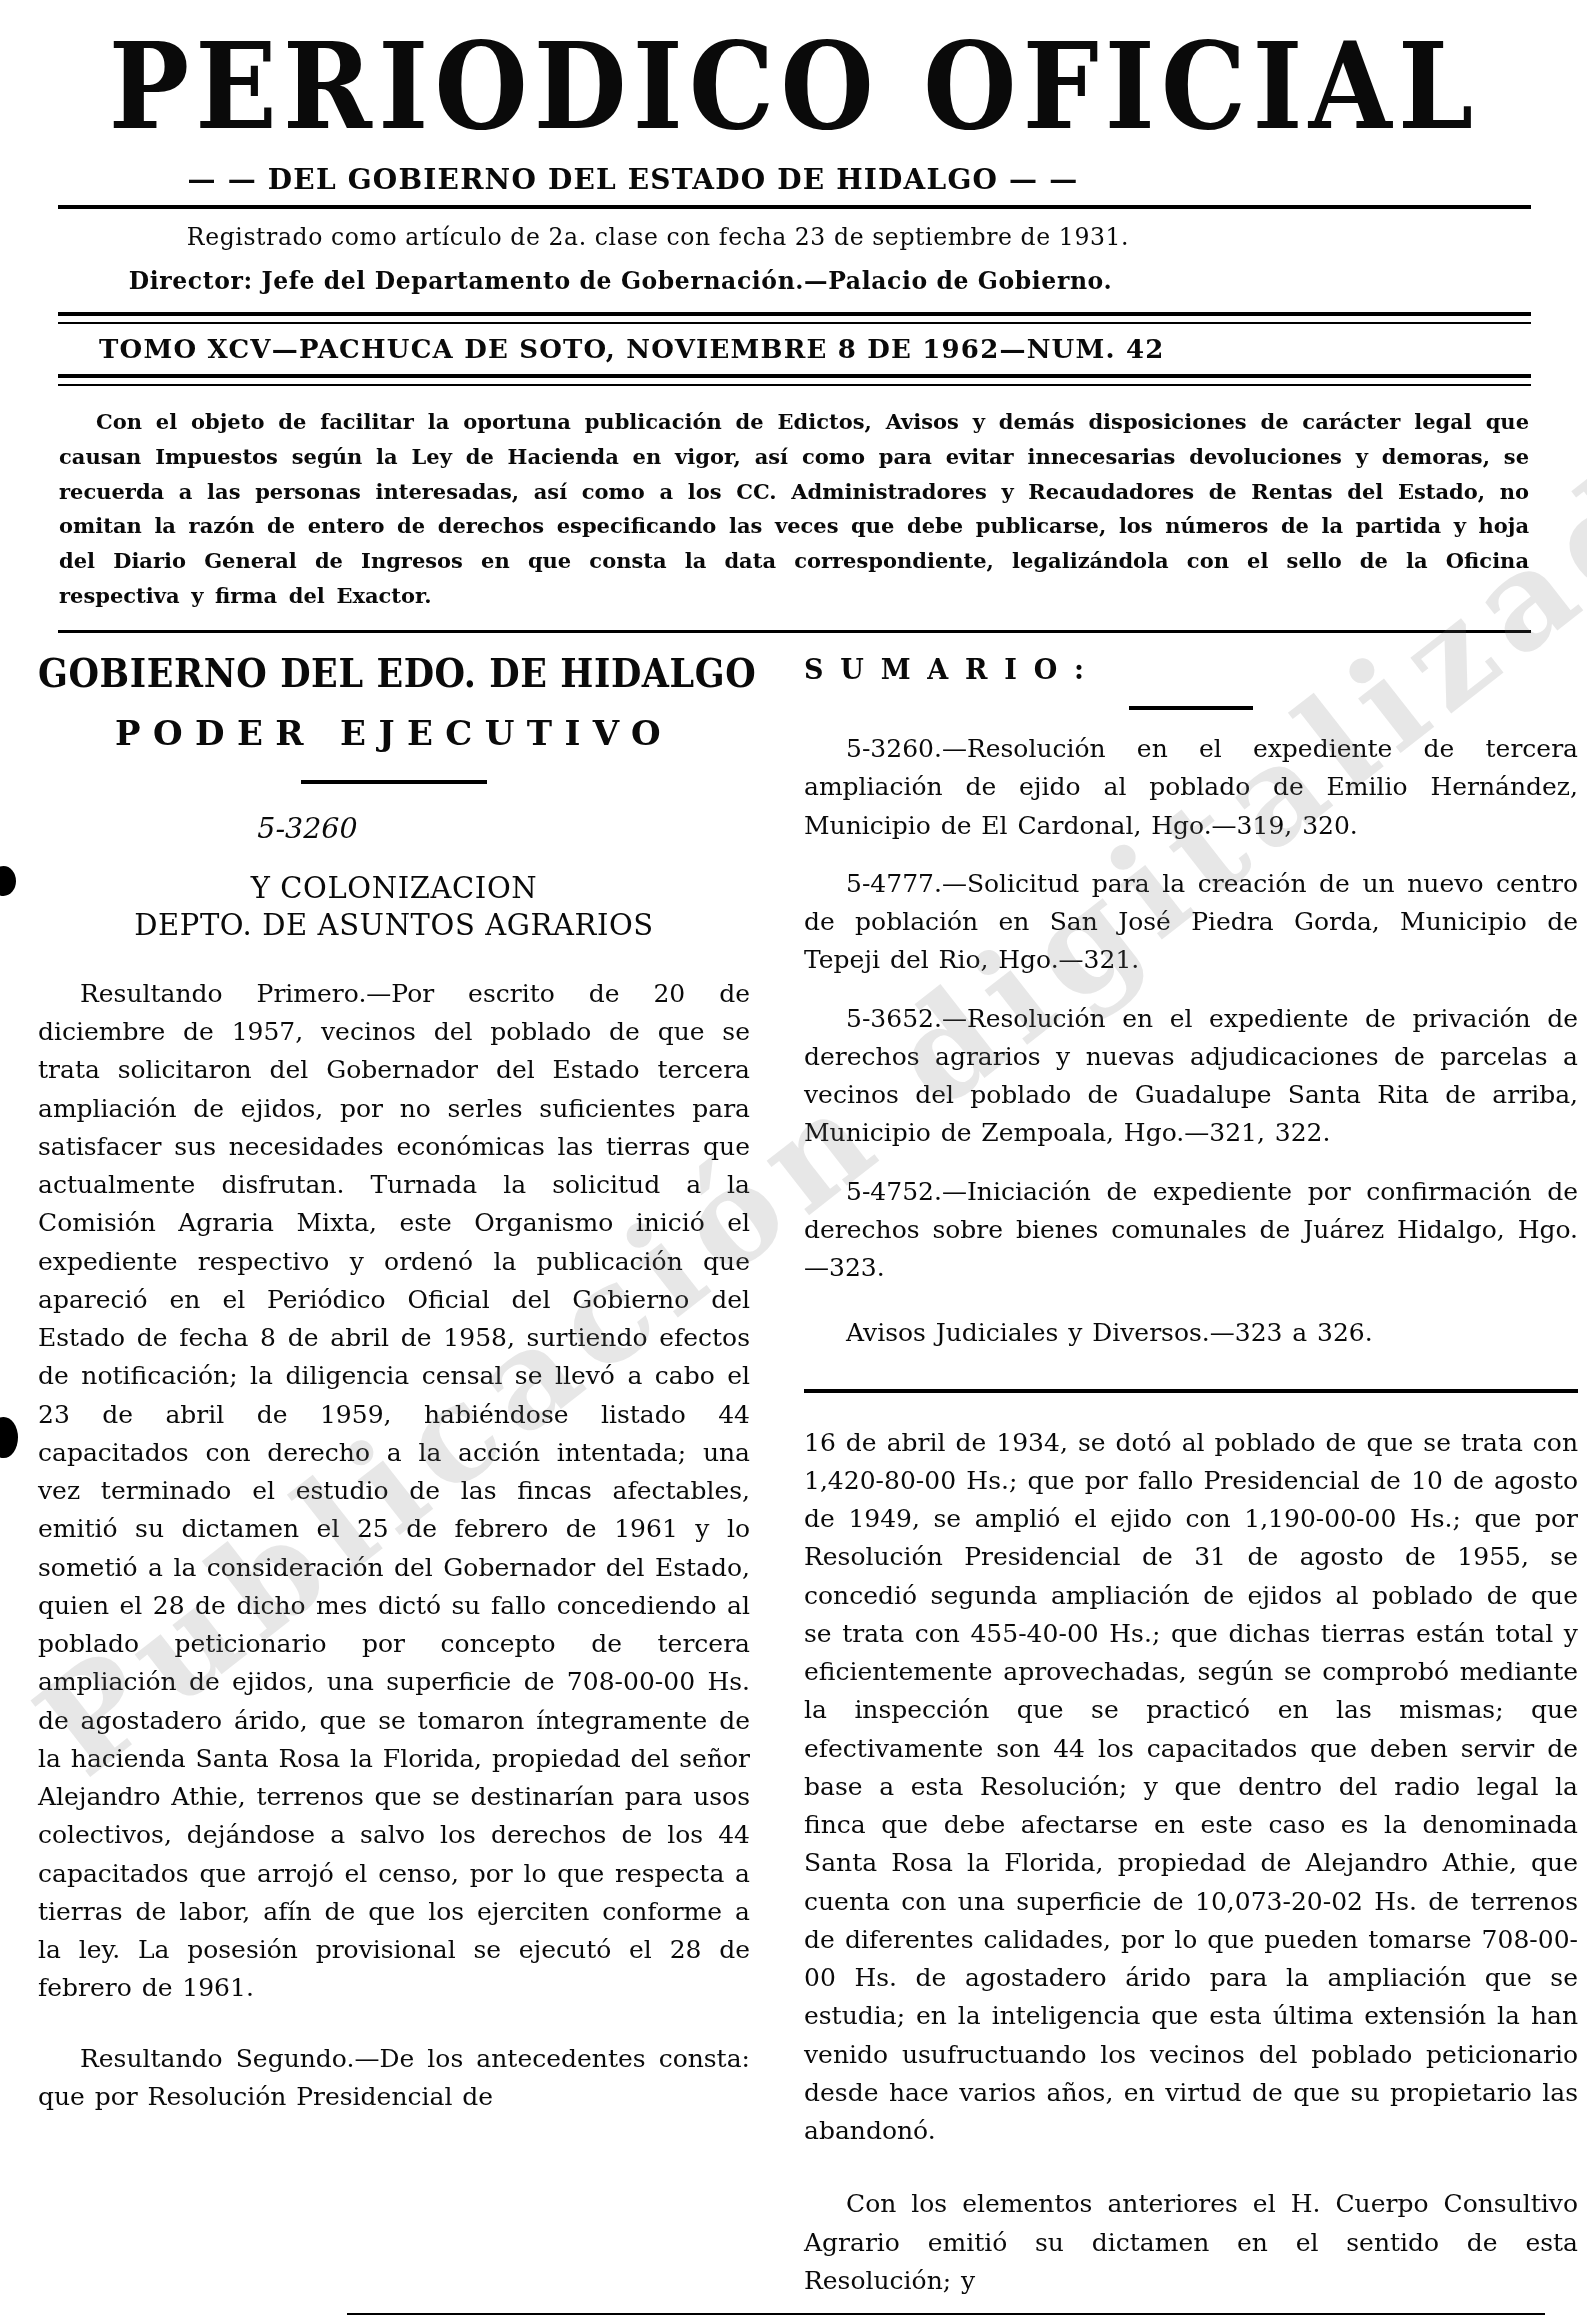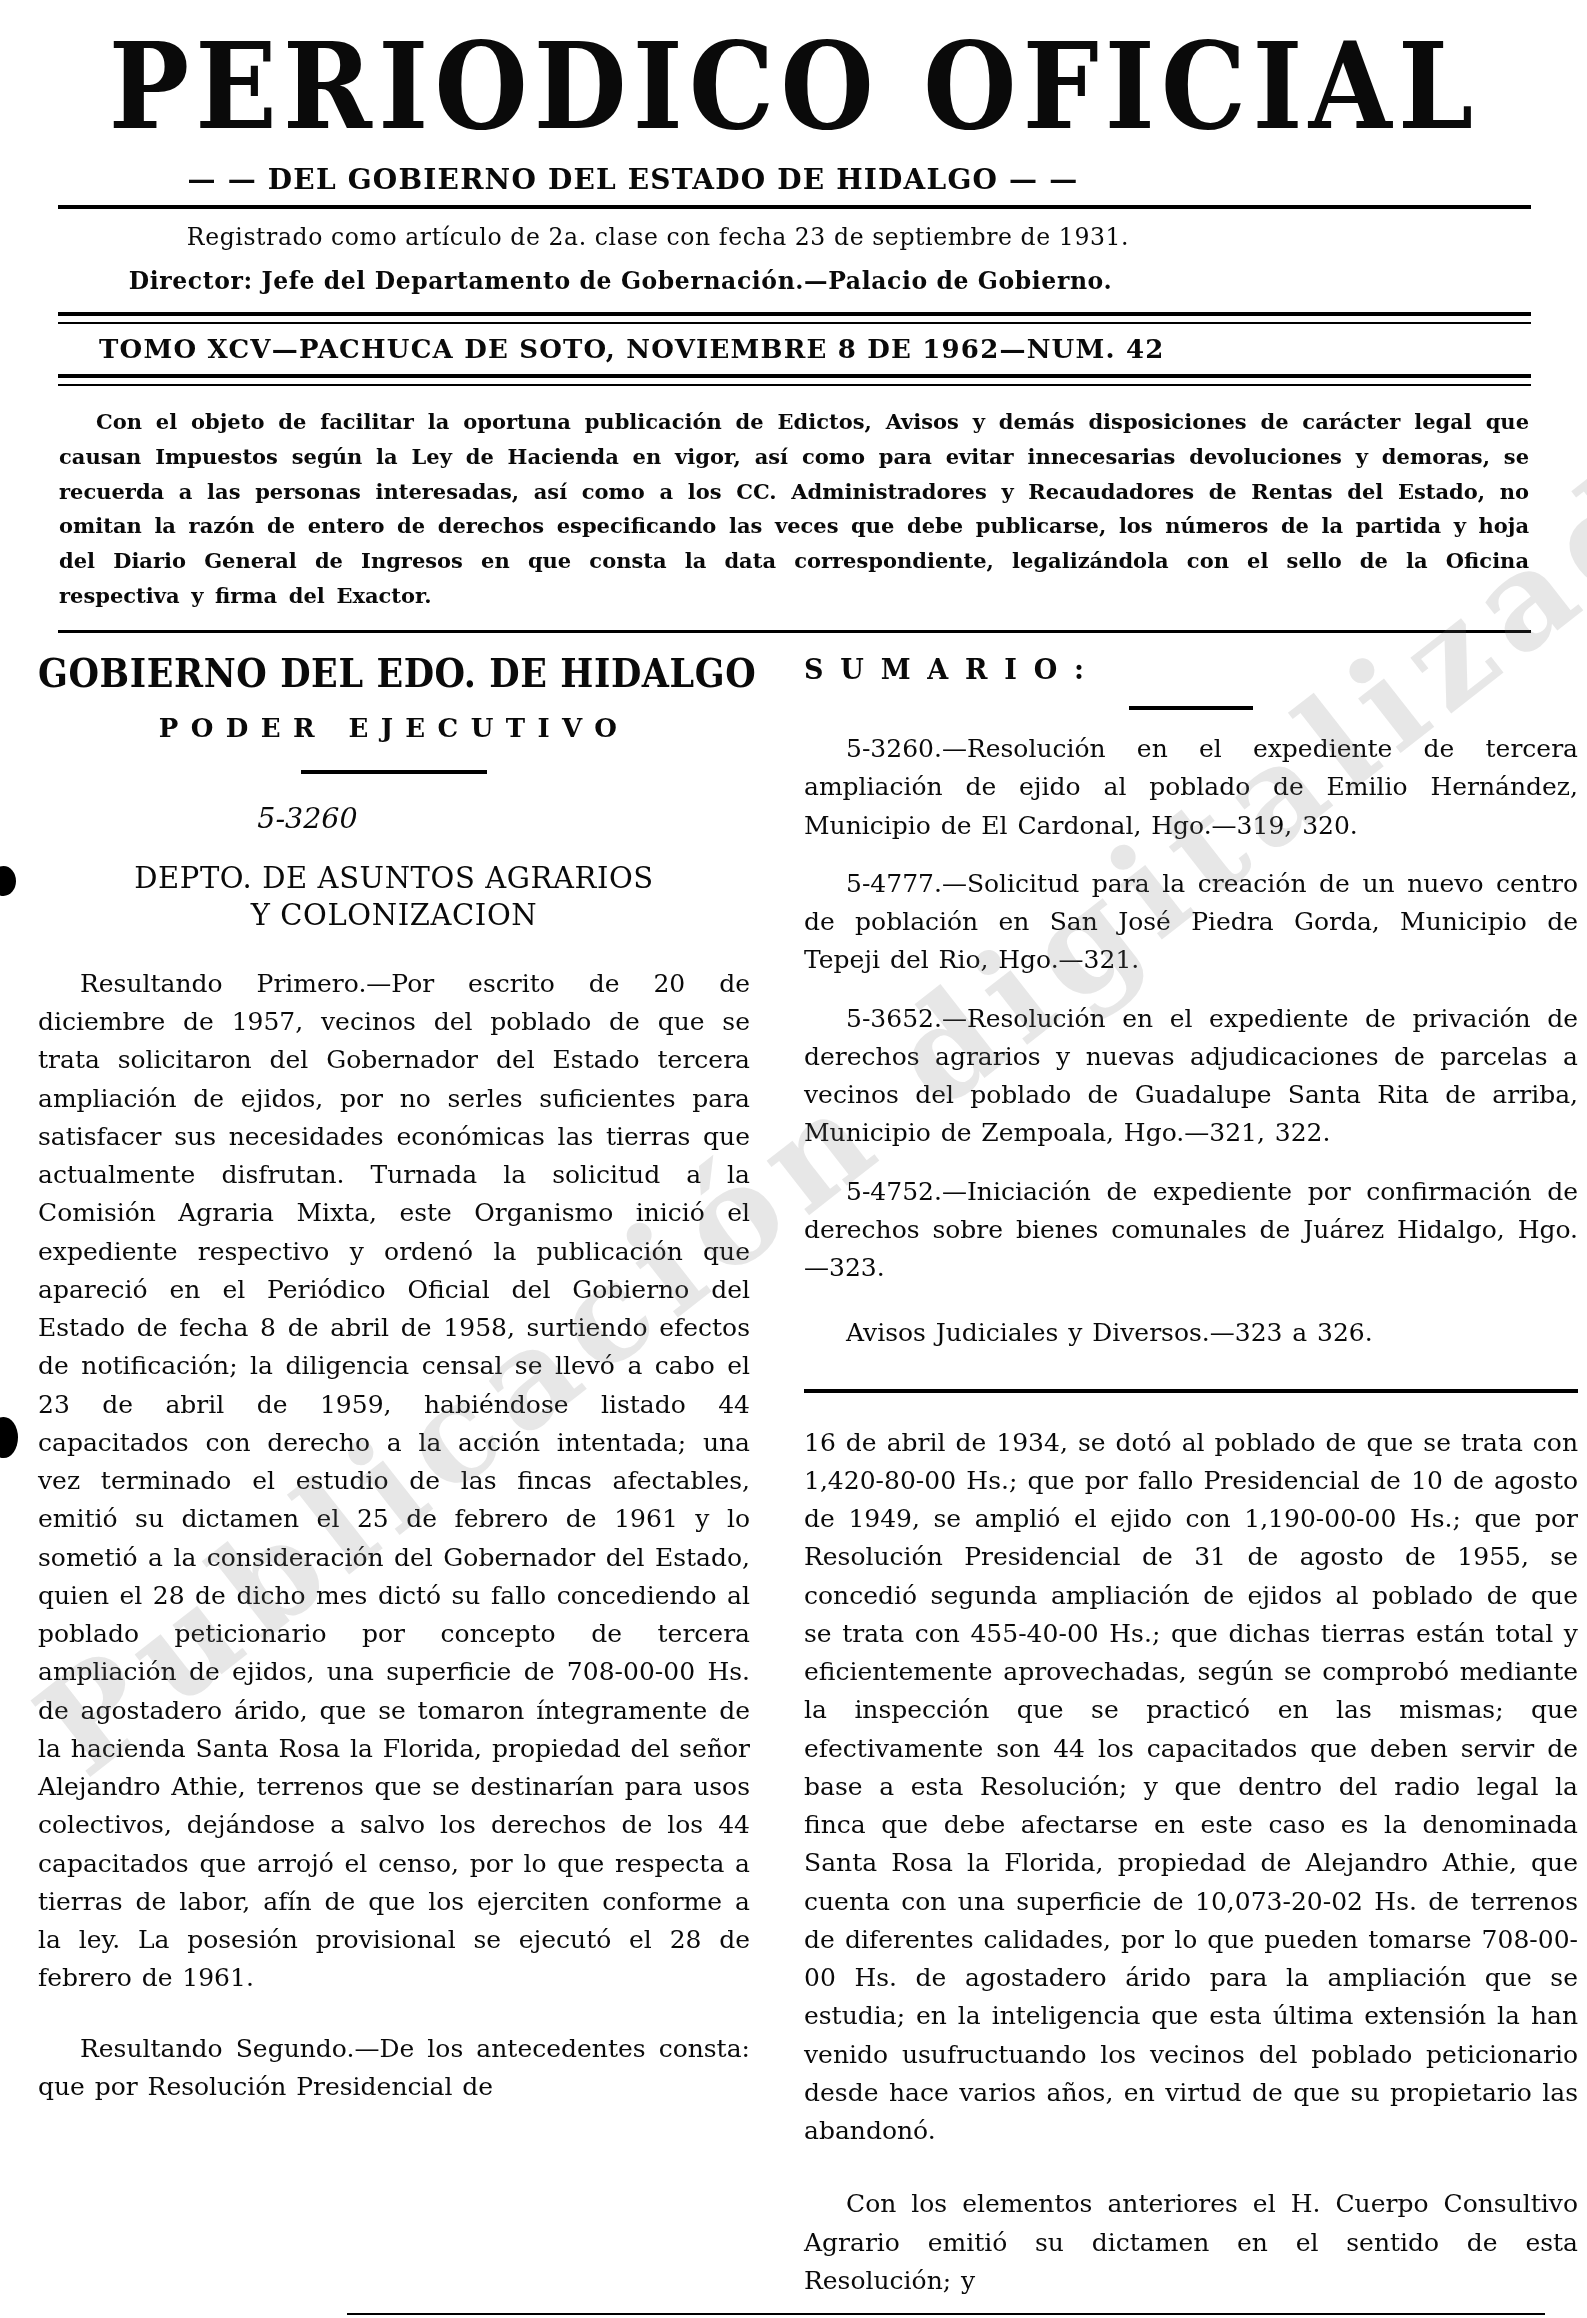--- a/index.html
+++ b/index.html
@@ -65,21 +65,21 @@
   .columns{display:flex;gap:54px;margin:21px 45px 0 38px;}
   .col-left{width:712px;flex:0 0 auto;}
   .col-right{width:774px;flex:0 0 auto;}
   .gob-heading{
     font-size:35px;font-weight:bold;line-height:1.05;
     text-align:center;letter-spacing:0.6px;white-space:nowrap;
     transform:scaleY(1.1);transform-origin:top left;
   }
   .poder{
     margin-top:22px;text-align:center;
-    font-size:26px;font-weight:bold;letter-spacing:12.4px;white-space:nowrap;
+    font-size:34px;font-weight:bold;letter-spacing:12.4px;white-space:nowrap;
   }
   .short-rule-left{width:186px;border:0;border-top:4.3px solid #000;margin:27px auto 0 auto;}
   .doc-number{margin-top:28.5px;text-align:center;padding-right:173px;font-size:28.5px;font-style:italic;}
   .dept{margin-top:25px;text-align:center;font-size:29px;font-weight:500;line-height:1.25;letter-spacing:0.6px;}
   .body-par{
     font-size:25px;line-height:1.53;text-align:justify;
     word-spacing:1.9px;
   }
   .indent{text-indent:42px;}
   .col-left .p1{margin-top:33px;}
@@ -142,22 +142,22 @@
   <hr class="rule-under-notice">
 
   <div class="columns">
 
     <div class="col-left">
       <div class="gob-heading">GOBIERNO DEL EDO. DE HIDALGO</div>
       <div class="poder">PODER EJECUTIVO</div>
       <hr class="short-rule-left">
       <div class="doc-number">5-3260</div>
       <div class="dept">
+        <div>Y COLONIZACION</div>
         <div>DEPTO. DE ASUNTOS AGRARIOS</div>
-        <div>Y COLONIZACION</div>
       </div>
       <div class="body-par indent p2">Resultando Primero.—Por escrito de 20 de diciembre de 1957, vecinos del poblado de que se trata solicitaron del Gobernador del Estado tercera ampliación de ejidos, por no serles suficientes para satisfacer sus necesidades económicas las tierras que actualmente disfrutan. Turnada la solicitud a la Comisión Agraria Mixta, este Organismo inició el expediente respectivo y ordenó la publicación que apareció en el Periódico Oficial del Gobierno del Estado de fecha 8 de abril de 1958, surtiendo efectos de notificación; la diligencia censal se llevó a cabo el 23 de abril de 1959, habiéndose listado 44 capacitados con derecho a la acción intentada; una vez terminado el estudio de las fincas afectables, emitió su dictamen el 25 de febrero de 1961 y lo sometió a la consideración del Gobernador del Estado, quien el 28 de dicho mes dictó su fallo concediendo al poblado peticionario por concepto de tercera ampliación de ejidos, una superficie de 708-00-00 Hs. de agostadero árido, que se tomaron íntegramente de la hacienda Santa Rosa la Florida, propiedad del señor Alejandro Athie, terrenos que se destinarían para usos colectivos, dejándose a salvo los derechos de los 44 capacitados que arrojó el censo, por lo que respecta a tierras de labor, afín de que los ejerciten conforme a la ley. La posesión provisional se ejecutó el 28 de febrero de 1961.</div>
       <div class="body-par indent p3">Resultando Segundo.—De los antecedentes consta: que por Resolución Presidencial de</div>
     </div>
 
     <div class="col-right">
       <div class="sumario-title">S U M A R I O :</div>
       <hr class="short-rule-right">
       <div class="body-par indent sumario-entry">5-3260.—Resolución en el expediente de tercera ampliación de ejido al poblado de Emilio Hernández, Municipio de El Cardonal, Hgo.—319, 320.</div>
       <div class="body-par indent sumario-entry">5-4777.—Solicitud para la creación de un nuevo centro de población en San José Piedra Gorda, Municipio de Tepeji del Rio, Hgo.—321.</div>

